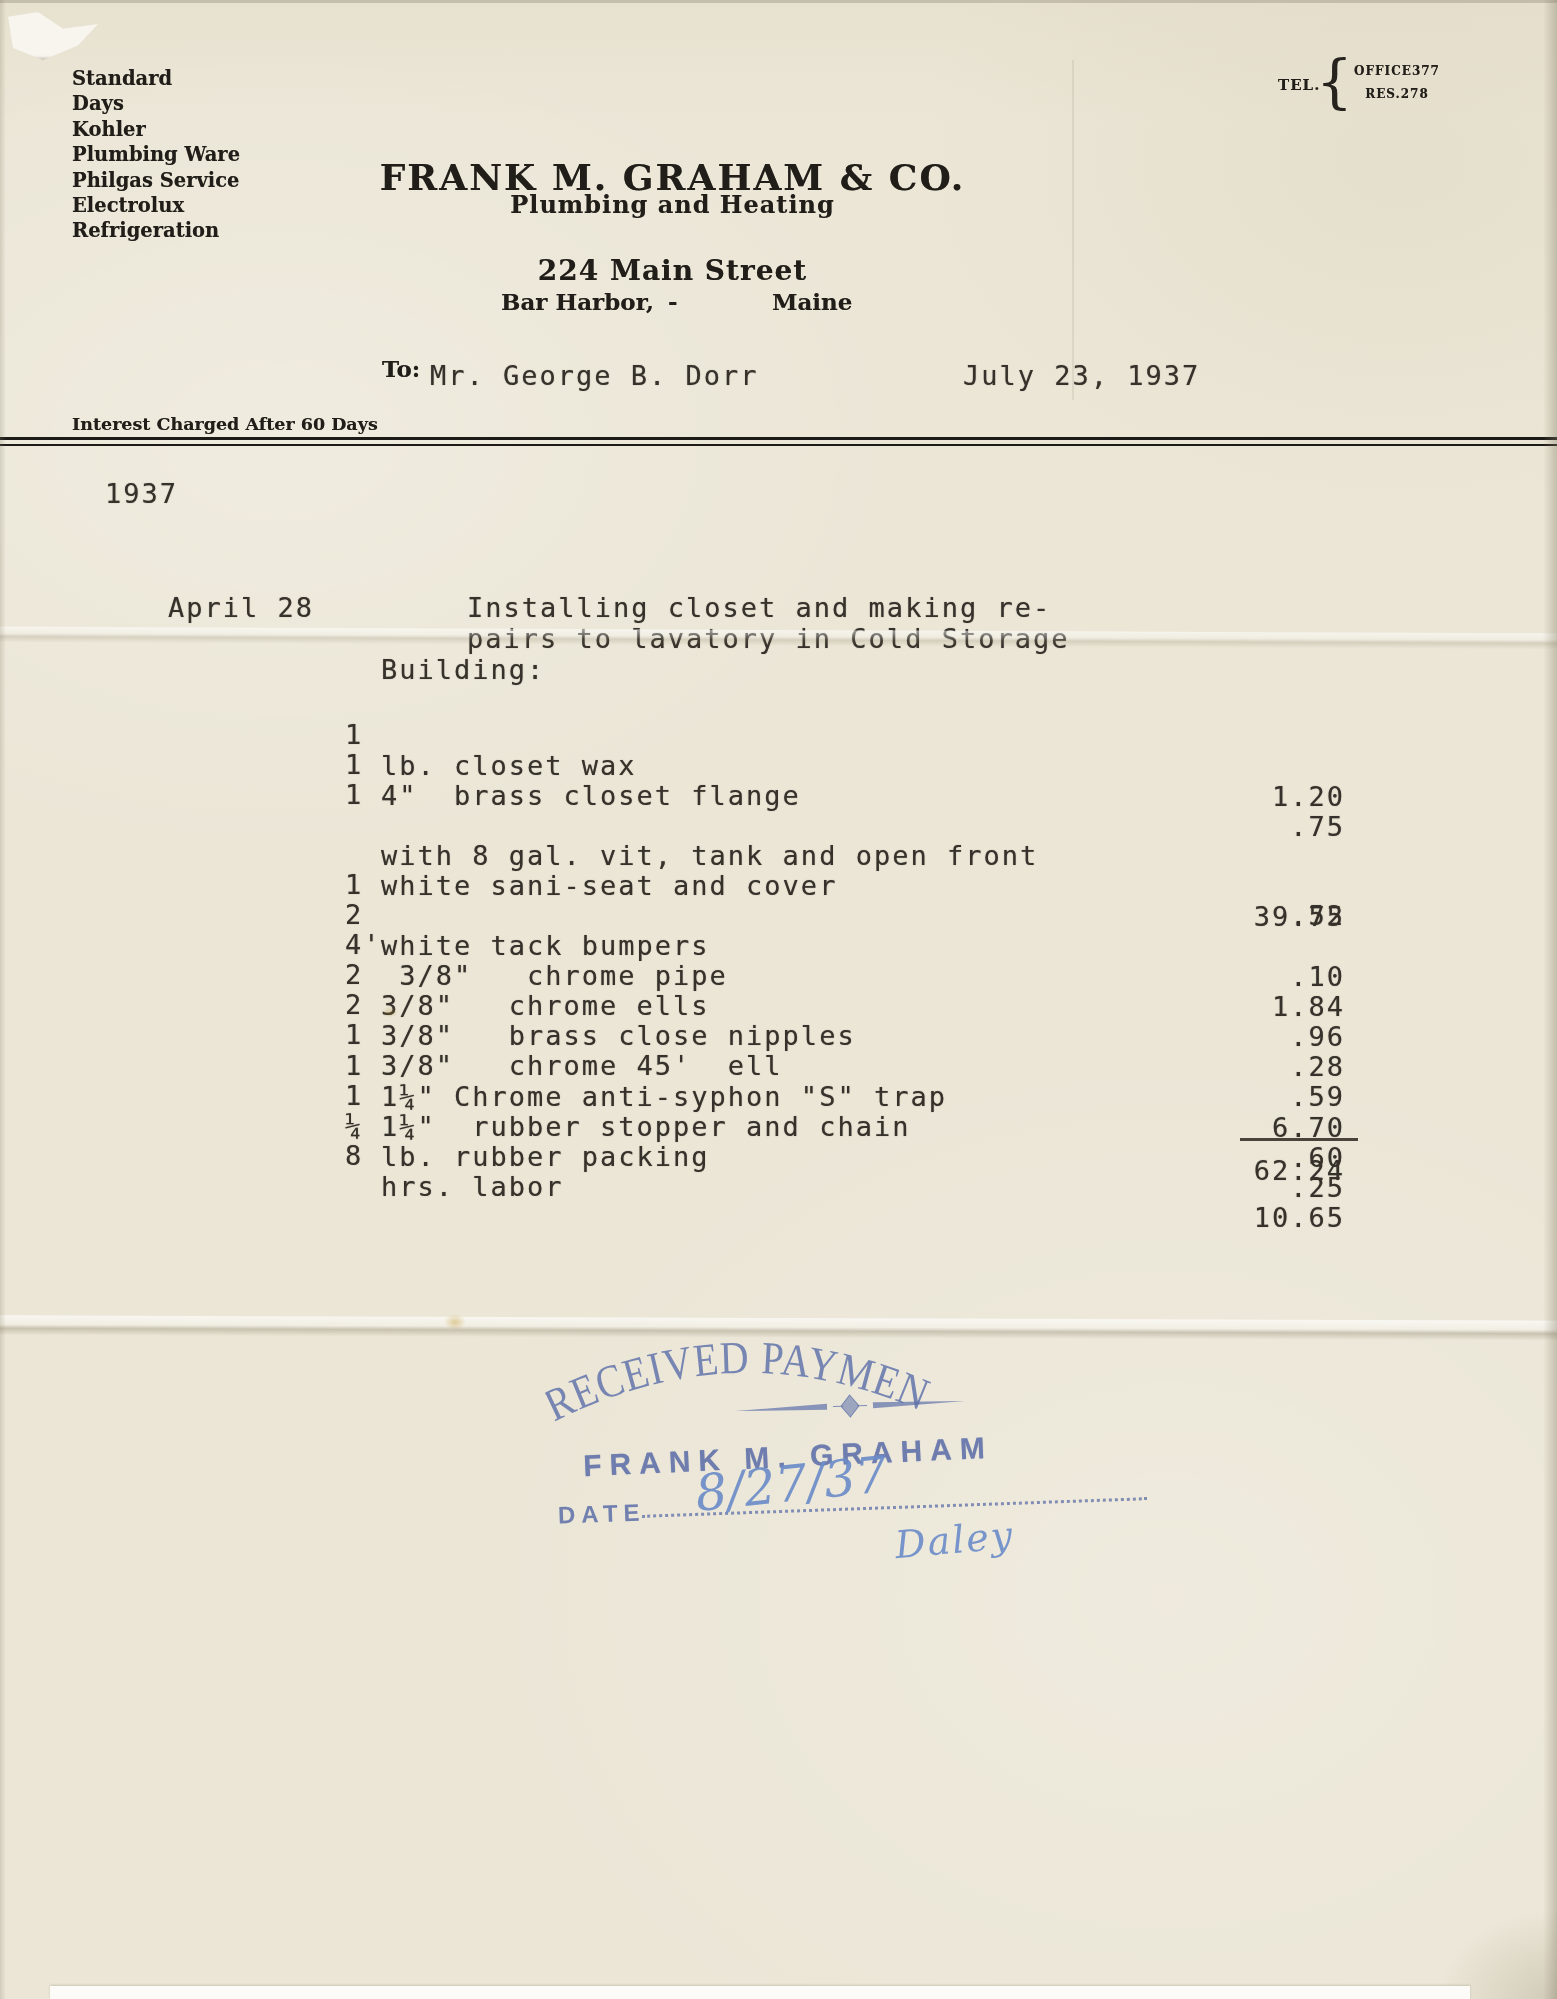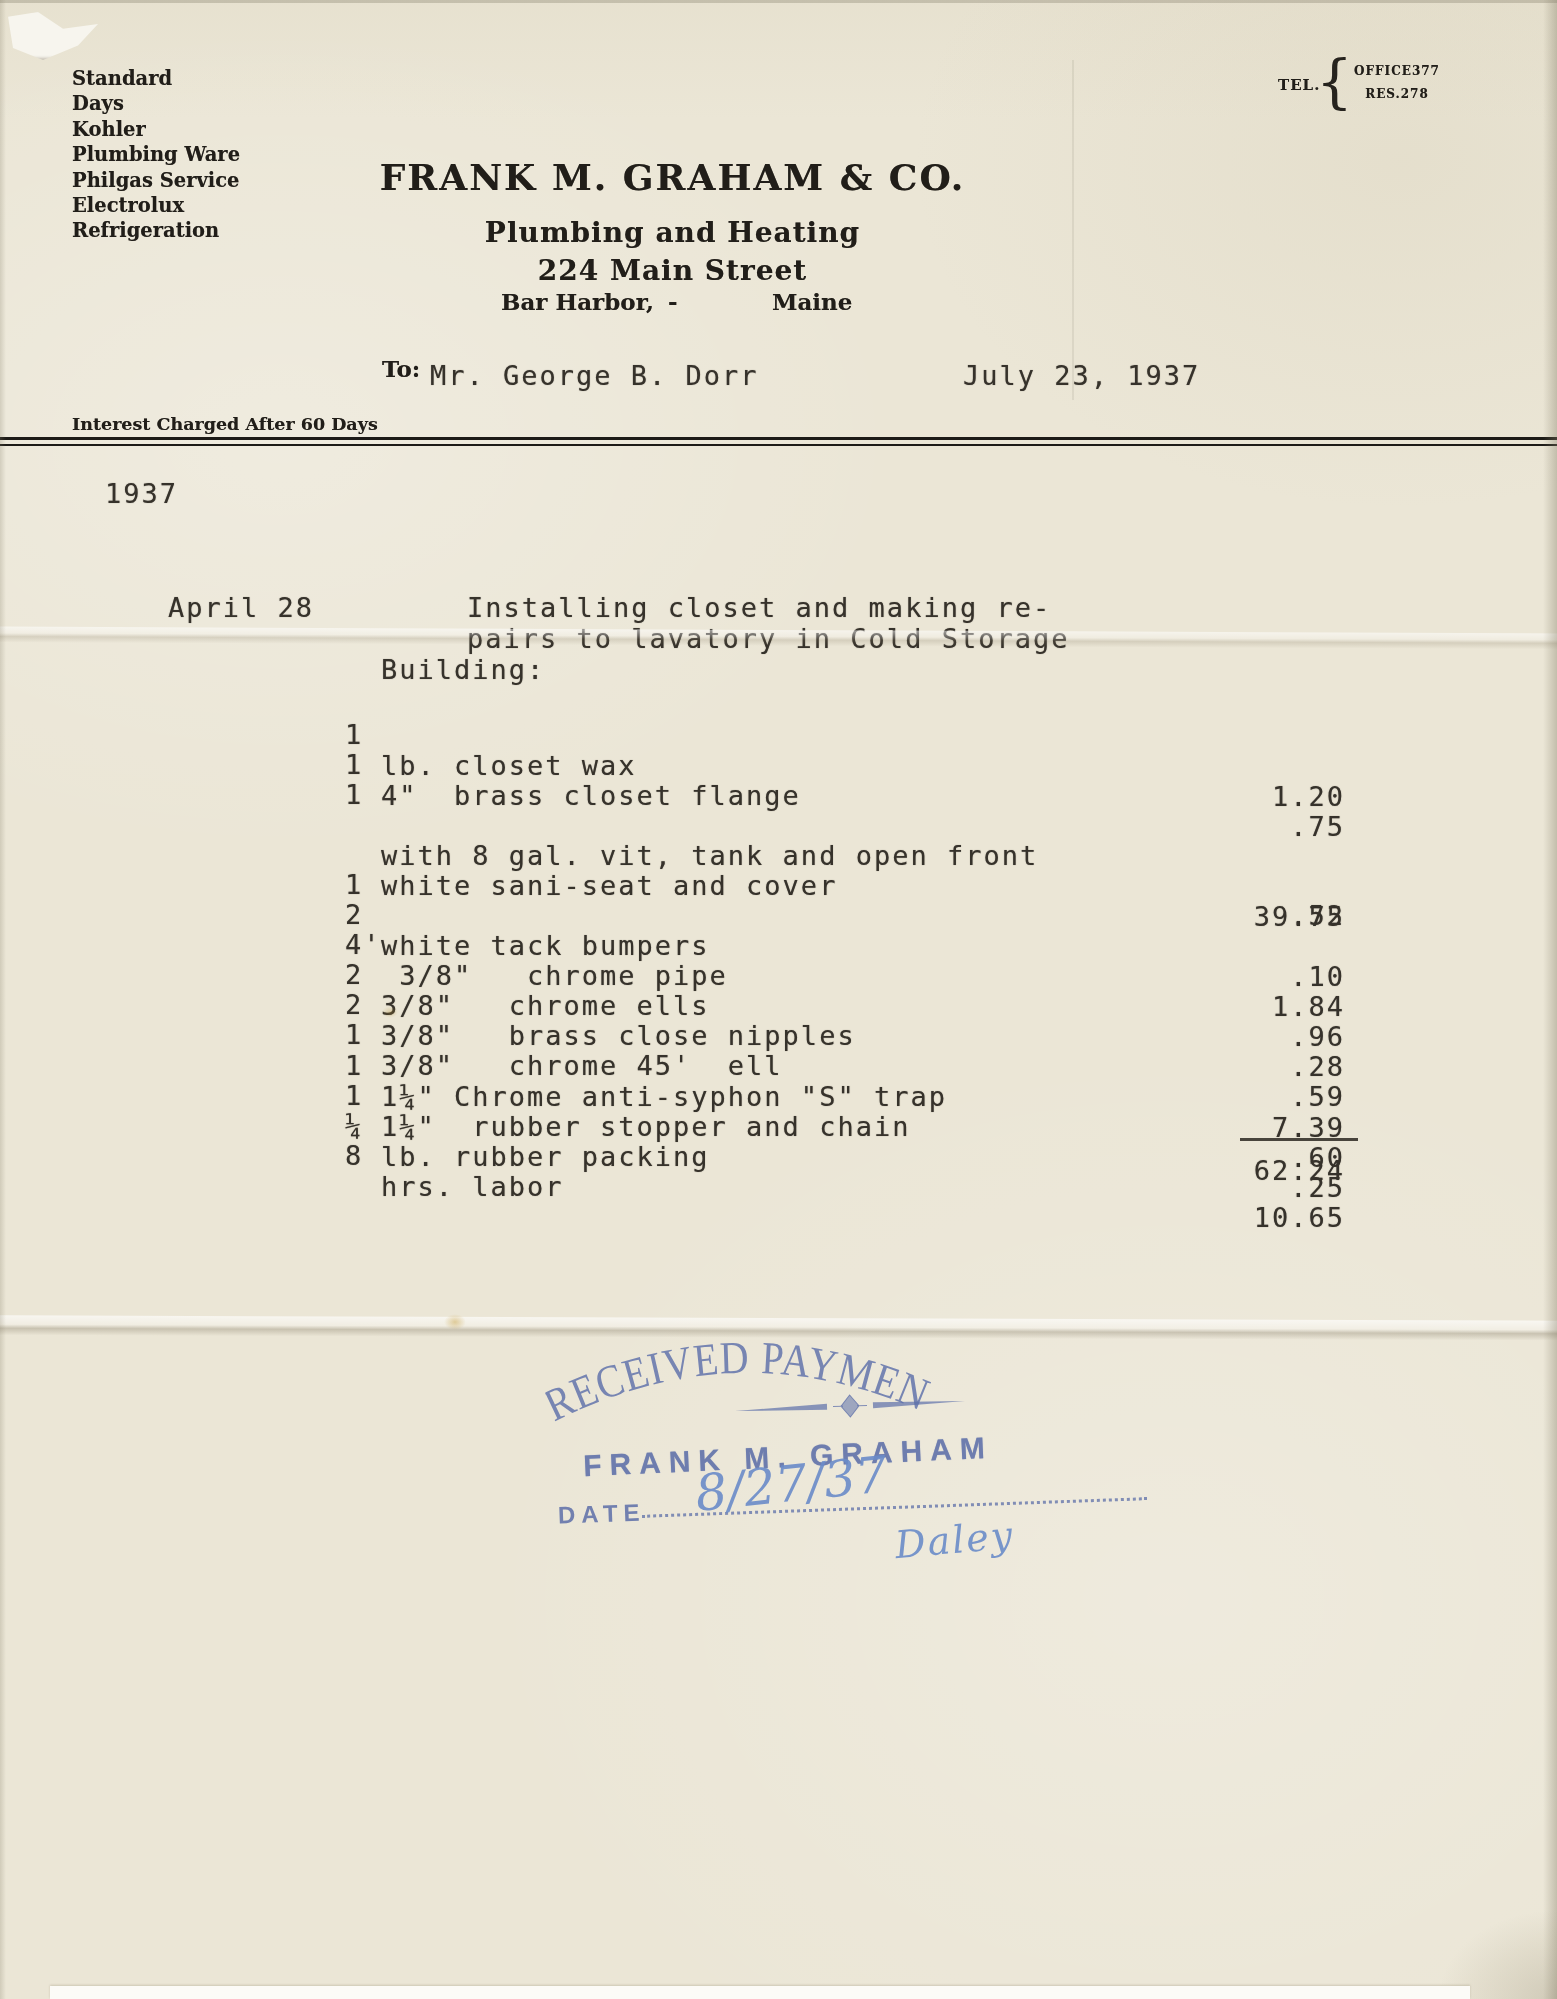--- a/index.html
+++ b/index.html
@@ -30,21 +30,21 @@
   .services div{white-space:nowrap;}
   
   .tel{left:1278px;top:56px;width:180px;height:60px;}
   .tel .tel-label{position:absolute;left:0;top:20px;font-size:15px;letter-spacing:1px;font-family:"DejaVu Serif",serif;}
   .tel .brace{position:absolute;left:38px;top:-8px;font-size:58px;font-weight:normal;color:#26231e;}
   .tel .tel-line{position:absolute;left:66px;width:106px;display:flex;justify-content:center;font-size:12px;letter-spacing:1px;}
   .tel .l1{top:8px;} .tel .l2{top:31px;}
   
   .center-block{left:0;width:1345px;text-align:center;}
   .company{top:156px;font-size:36px;letter-spacing:2px;}
-  .tagline{top:216px;font-size:28px;letter-spacing:1px;}
+  .tagline{top:190px;font-size:24px;letter-spacing:1px;}
   .address{top:254px;font-size:28px;letter-spacing:1px;}
   .city{left:501px;top:288px;font-size:23px;}
   .dash{left:668px;top:288px;font-size:23px;}
   .state{left:772px;top:288px;font-size:23px;}
   .to-label{left:382px;top:355px;font-size:23px;}
   .recipient{left:430px;top:360px;}
   .inv-date{left:963px;top:360px;}
   .interest{left:72px;top:414px;font-size:17.5px;}
   .rule{left:0;top:437px;width:1557px;height:4px;border-top:3.5px solid #1d1b17;border-bottom:2px solid #1d1b17;}
   .year{left:105px;top:478px;}
@@ -187,21 +187,21 @@
   <span class="price">.28</span>
 </div>
 <div class="row type" style="top:988px">
   <span class="qty">1</span>
   <span class="desc">3/8"   chrome 45'  ell</span>
   <span class="price">.59</span>
 </div>
 <div class="row type" style="top:1019px">
   <span class="qty">1</span>
   <span class="desc">1¼" Chrome anti-syphon "S" trap</span>
-  <span class="price">7.39</span>
+  <span class="price">6.70</span>
 </div>
 <div class="row type" style="top:1049px">
   <span class="qty">1</span>
   <span class="desc">1¼"  rubber stopper and chain</span>
   <span class="price">.60</span>
 </div>
 <div class="row type" style="top:1079px">
   <span class="qty">¼</span>
   <span class="desc">lb. rubber packing</span>
   <span class="price">.25</span>

